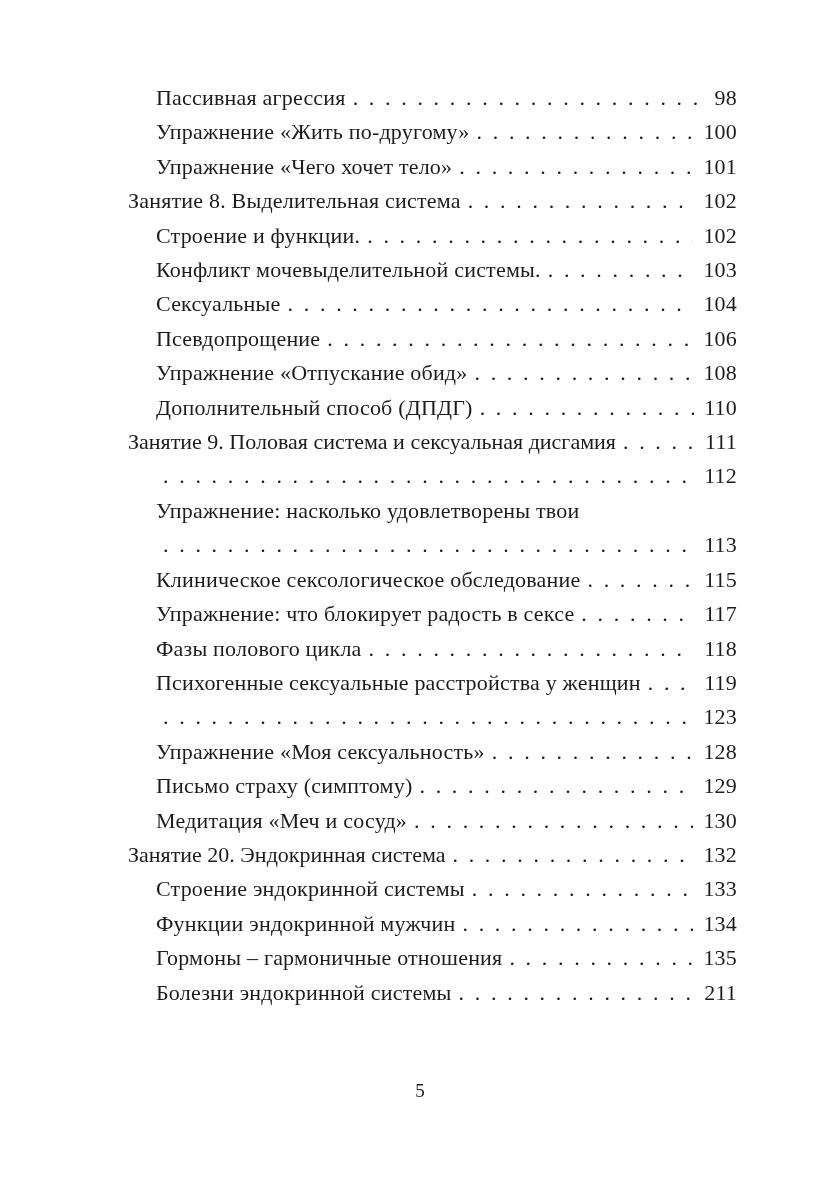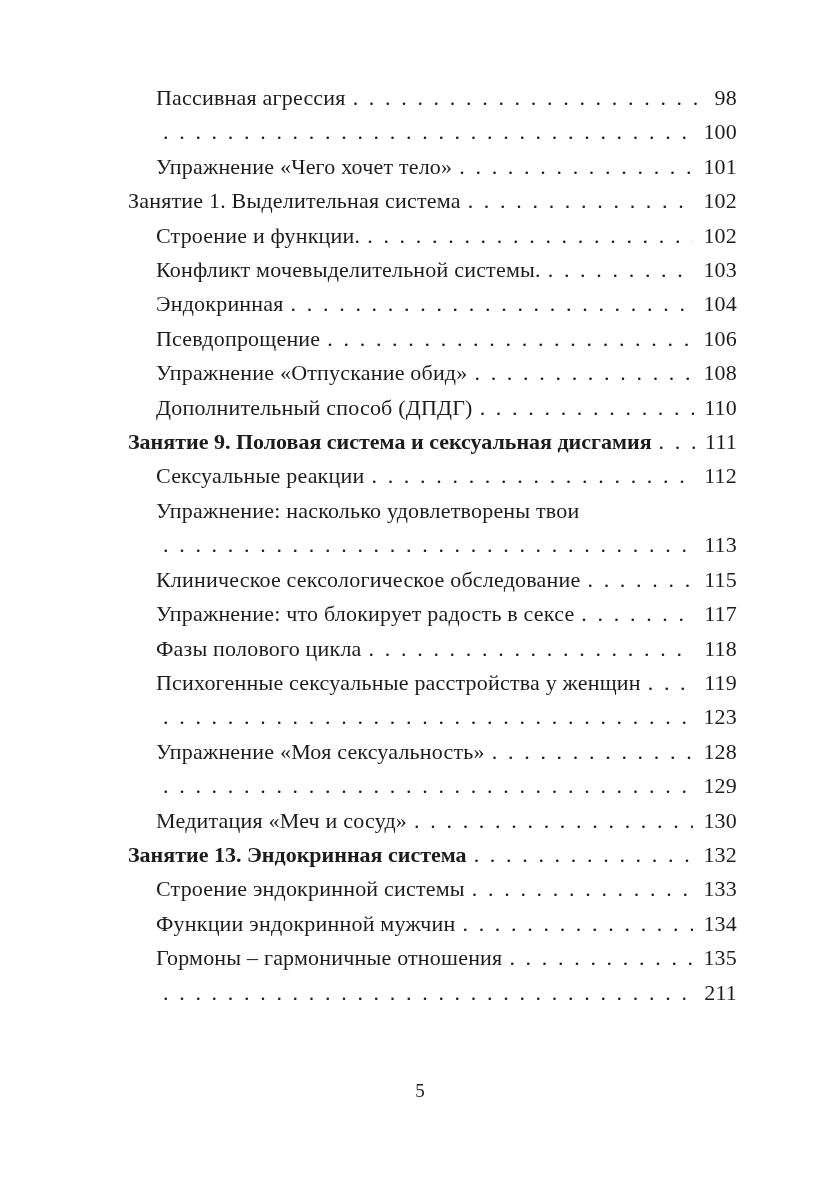--- a/index.html
+++ b/index.html
@@ -26,21 +26,21 @@
     width:609px;
     font-size:22px;
   }
   .row{
     display:flex;
     align-items:baseline;
     line-height:34.4px;
     letter-spacing:0.2px;
   }
   .row.level1{padding-left:28px;}
-  .row.bold .label{font-weight:700;letter-spacing:0;}
+  .row.bold .label{font-weight:400;letter-spacing:0;}
   .label{white-space:nowrap;}
   .dots{
     flex:1 1 auto;
     overflow:hidden;
     white-space:nowrap;
     letter-spacing:2.6px;
     margin:0 10px 0 7px;
     color:var(--text-color);
   }
   .pagenum{
@@ -62,50 +62,51 @@
 <div class="page">
 
   <div class="toc" id="toc">
     <div class="row level1">
       <span class="label">Пассивная агрессия</span>
       <span class="dots" aria-hidden="true">. . . . . . . . . . . . . . . . . . . . . . . . . . . . . . . . . . . . . . . . . . . . . . . . . . . . . . . . . . . . . . . . . . . . . . </span>
       <span class="pagenum">98</span>
     </div>
 
     <div class="row level1">
+      <span class="label">Упражнение «Жить по-другому»</span>
       <span class="dots" aria-hidden="true">. . . . . . . . . . . . . . . . . . . . . . . . . . . . . . . . . . . . . . . . . . . . . . . . . . . . . . . . . . . . . . . . . . . . . . </span>
       <span class="pagenum">100</span>
     </div>
 
     <div class="row level1">
       <span class="label">Упражнение «Чего хочет тело»</span>
       <span class="dots" aria-hidden="true">. . . . . . . . . . . . . . . . . . . . . . . . . . . . . . . . . . . . . . . . . . . . . . . . . . . . . . . . . . . . . . . . . . . . . . </span>
       <span class="pagenum">101</span>
     </div>
 
     <div class="row level0">
-      <span class="label">Занятие 1. Выделительная система</span>
+      <span class="label">Занятие 8. Выделительная система</span>
       <span class="dots" aria-hidden="true">. . . . . . . . . . . . . . . . . . . . . . . . . . . . . . . . . . . . . . . . . . . . . . . . . . . . . . . . . . . . . . . . . . . . . . </span>
       <span class="pagenum">102</span>
     </div>
 
     <div class="row level1">
       <span class="label">Строение и функции.</span>
       <span class="dots" aria-hidden="true">. . . . . . . . . . . . . . . . . . . . . . . . . . . . . . . . . . . . . . . . . . . . . . . . . . . . . . . . . . . . . . . . . . . . . . </span>
       <span class="pagenum">102</span>
     </div>
 
     <div class="row level1">
       <span class="label">Конфликт мочевыделительной системы.</span>
       <span class="dots" aria-hidden="true">. . . . . . . . . . . . . . . . . . . . . . . . . . . . . . . . . . . . . . . . . . . . . . . . . . . . . . . . . . . . . . . . . . . . . . </span>
       <span class="pagenum">103</span>
     </div>
 
     <div class="row level1">
-      <span class="label">Эндокринная</span>
+      <span class="label">Сексуальные</span>
       <span class="dots" aria-hidden="true">. . . . . . . . . . . . . . . . . . . . . . . . . . . . . . . . . . . . . . . . . . . . . . . . . . . . . . . . . . . . . . . . . . . . . . </span>
       <span class="pagenum">104</span>
     </div>
 
     <div class="row level1">
       <span class="label">Псевдопрощение</span>
       <span class="dots" aria-hidden="true">. . . . . . . . . . . . . . . . . . . . . . . . . . . . . . . . . . . . . . . . . . . . . . . . . . . . . . . . . . . . . . . . . . . . . . </span>
       <span class="pagenum">106</span>
     </div>
 
@@ -121,21 +122,20 @@
       <span class="pagenum">110</span>
     </div>
 
     <div class="row level0 bold">
       <span class="label">Занятие 9. Половая система и сексуальная дисгамия</span>
       <span class="dots" aria-hidden="true">. . . . . . . . . . . . . . . . . . . . . . . . . . . . . . . . . . . . . . . . . . . . . . . . . . . . . . . . . . . . . . . . . . . . . . </span>
       <span class="pagenum">111</span>
     </div>
 
     <div class="row level1">
-      <span class="label">Сексуальные реакции</span>
       <span class="dots" aria-hidden="true">. . . . . . . . . . . . . . . . . . . . . . . . . . . . . . . . . . . . . . . . . . . . . . . . . . . . . . . . . . . . . . . . . . . . . . </span>
       <span class="pagenum">112</span>
     </div>
 
     <div class="row level1">
       <span class="label">Упражнение: насколько удовлетворены твои</span>
 
     </div>
 
     <div class="row level1">
@@ -172,32 +172,33 @@
       <span class="pagenum">123</span>
     </div>
 
     <div class="row level1">
       <span class="label">Упражнение «Моя сексуальность»</span>
       <span class="dots" aria-hidden="true">. . . . . . . . . . . . . . . . . . . . . . . . . . . . . . . . . . . . . . . . . . . . . . . . . . . . . . . . . . . . . . . . . . . . . . </span>
       <span class="pagenum">128</span>
     </div>
 
     <div class="row level1">
+      <span class="label">Письмо страху (симптому)</span>
       <span class="dots" aria-hidden="true">. . . . . . . . . . . . . . . . . . . . . . . . . . . . . . . . . . . . . . . . . . . . . . . . . . . . . . . . . . . . . . . . . . . . . . </span>
       <span class="pagenum">129</span>
     </div>
 
     <div class="row level1">
       <span class="label">Медитация «Меч и сосуд»</span>
       <span class="dots" aria-hidden="true">. . . . . . . . . . . . . . . . . . . . . . . . . . . . . . . . . . . . . . . . . . . . . . . . . . . . . . . . . . . . . . . . . . . . . . </span>
       <span class="pagenum">130</span>
     </div>
 
     <div class="row level0 bold">
-      <span class="label">Занятие 13. Эндокринная система</span>
+      <span class="label">Занятие 20. Эндокринная система</span>
       <span class="dots" aria-hidden="true">. . . . . . . . . . . . . . . . . . . . . . . . . . . . . . . . . . . . . . . . . . . . . . . . . . . . . . . . . . . . . . . . . . . . . . </span>
       <span class="pagenum">132</span>
     </div>
 
     <div class="row level1">
       <span class="label">Строение эндокринной системы</span>
       <span class="dots" aria-hidden="true">. . . . . . . . . . . . . . . . . . . . . . . . . . . . . . . . . . . . . . . . . . . . . . . . . . . . . . . . . . . . . . . . . . . . . . </span>
       <span class="pagenum">133</span>
     </div>
 
@@ -207,20 +208,21 @@
       <span class="pagenum">134</span>
     </div>
 
     <div class="row level1">
       <span class="label">Гормоны – гармоничные отношения</span>
       <span class="dots" aria-hidden="true">. . . . . . . . . . . . . . . . . . . . . . . . . . . . . . . . . . . . . . . . . . . . . . . . . . . . . . . . . . . . . . . . . . . . . . </span>
       <span class="pagenum">135</span>
     </div>
 
     <div class="row level1">
+      <span class="label">Болезни эндокринной системы</span>
       <span class="dots" aria-hidden="true">. . . . . . . . . . . . . . . . . . . . . . . . . . . . . . . . . . . . . . . . . . . . . . . . . . . . . . . . . . . . . . . . . . . . . . </span>
       <span class="pagenum">211</span>
     </div>
   </div>
 
   <div class="footer">
     <span>5</span>
   </div>
 
 </div>

